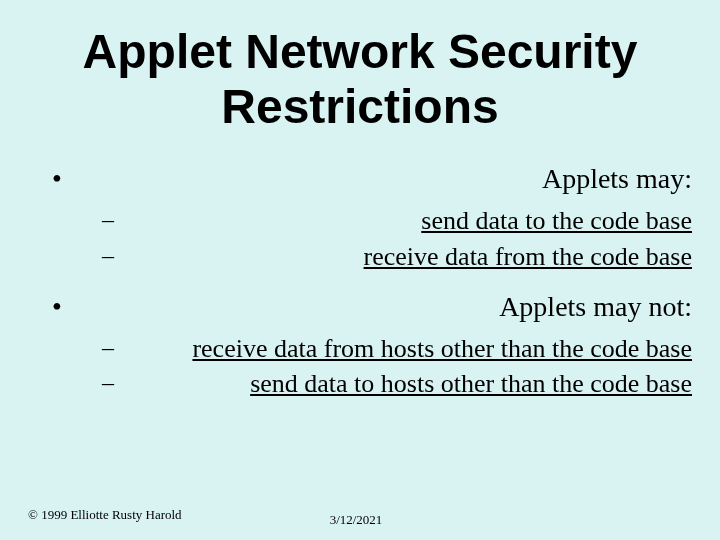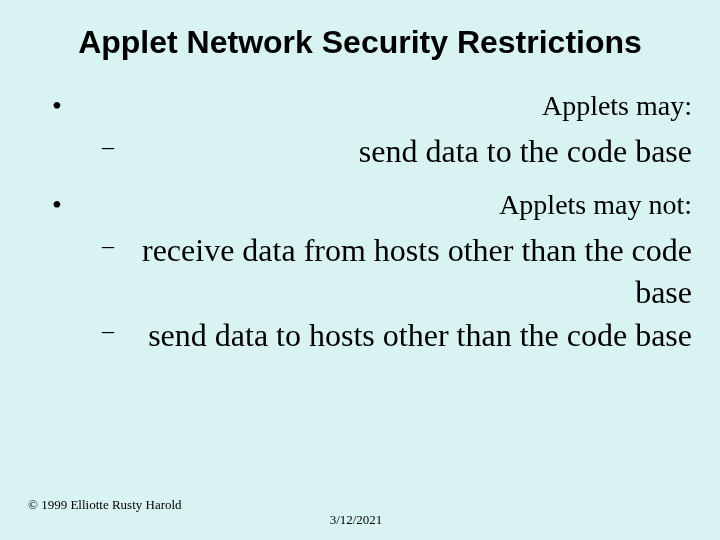--- a/index.html
+++ b/index.html
@@ -19,21 +19,21 @@
   .slide {
     box-sizing: border-box;
     width: 720px;
     height: 540px;
     padding: 18px 28px 0 28px;
     position: relative;
   }
   .title {
     font-family: Arial, Helvetica, sans-serif;
     font-weight: 700;
-    font-size: 32px;
+    font-size: 48px;
     line-height: 1.15;
     text-align: center;
     margin: 6px 0 26px 0;
   }
   ul.level1 {
     list-style: none;
     padding: 0;
     margin: 0 0 0 24px;
     text-align: right;
   }
@@ -52,23 +52,24 @@
     font-size: 28px;
   }
   ul.level2 {
     list-style: none;
     padding: 0;
     margin: 6px 0 14px 20px;
   }
   ul.level2 > li {
     position: relative;
     padding-left: 22px;
-    font-size: 32px;
+    font-size: 26px;
     line-height: 1.3;
     margin-bottom: 2px;
+    text-decoration: underline;
   }
   ul.level2 > li::before {
     content: "\2013";
     position: absolute;
     left: 0;
     top: 0;
     font-size: 24px;
   }
   .footer {
     position: absolute;
@@ -76,21 +77,21 @@
     bottom: 14px;
     width: 720px;
     box-sizing: border-box;
     padding: 0 28px;
     font-size: 13px;
     line-height: 1;
   }
   .footer .copyright {
     position: absolute;
     left: 28px;
-    bottom: 15px;
+    bottom: 5px;
   }
   .footer .date {
     position: absolute;
     left: 0;
     right: 8px;
     bottom: 0;
     text-align: center;
   }
 </style>
 </head>
@@ -100,20 +101,23 @@
 
   <div class="title">Applet Network Security Restrictions</div>
 
   <ul class="level1">
 
     <li>
       <span>Applets may:</span>
       <ul class="level2">
         <li>
           <span>send data to the code base</span>
+        </li>
+        <li>
+          <span>receive data from the code base</span>
         </li>
       </ul>
     </li>
 
     <li>
       <span>Applets may not:</span>
       <ul class="level2">
         <li>
           <span>receive data from hosts other than the code base</span>
         </li>

